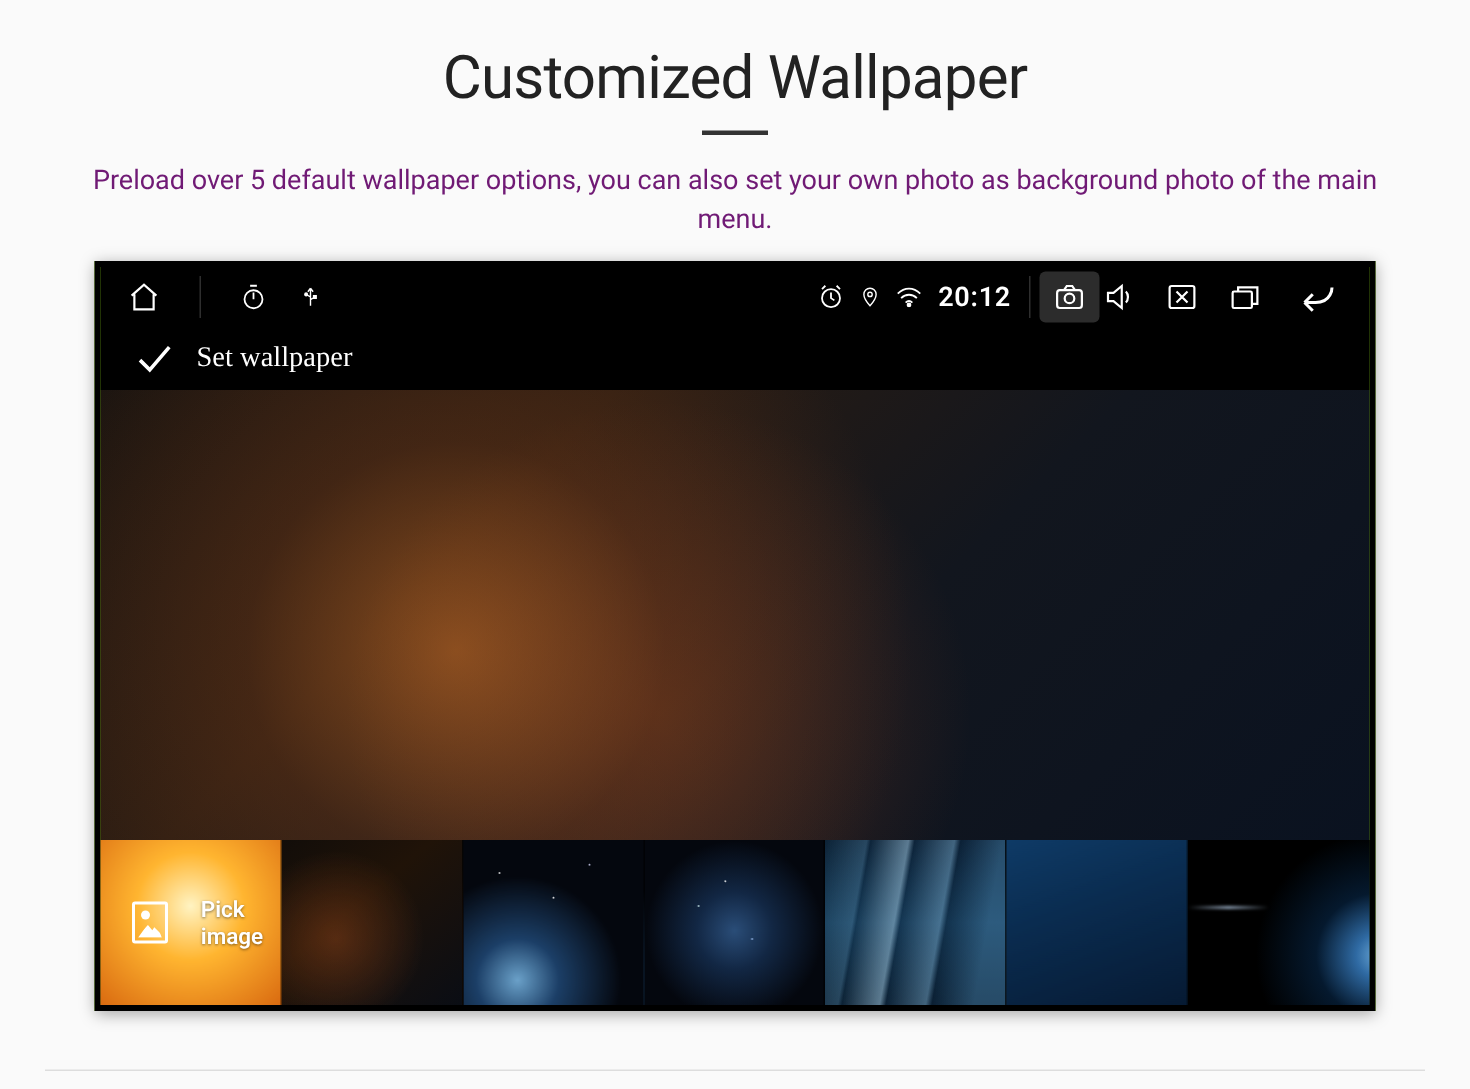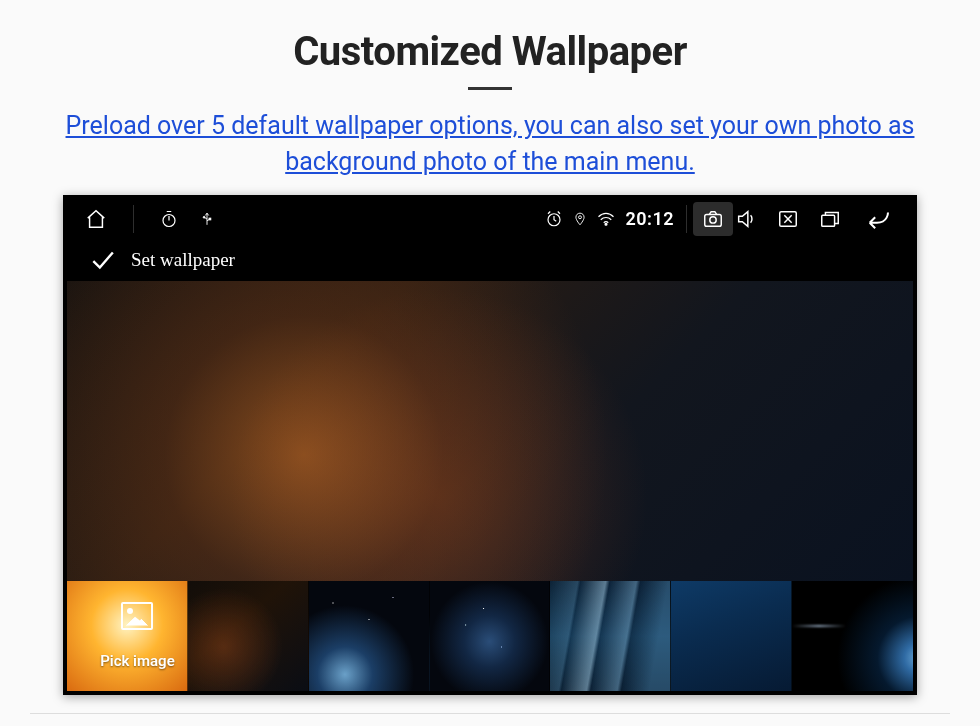--- a/index.html
+++ b/index.html
@@ -13,39 +13,38 @@
     position: relative;
   }
   .page {
     width: 980px;
     height: 726px;
     padding-top: 28px;
   }
   .heading {
     text-align: center;
     font-size: 40px;
-    font-weight: 700;
+    font-weight: 400;
     color: #222;
     letter-spacing: -0.5px;
   }
   .heading-underline {
     width: 44px;
     height: 3px;
     background: #333;
     margin: 12px auto 18px;
   }
   .subheading {
     text-align: center;
-    font-size: 25px;
-    color: #1d4ed8;
+    font-size: 18px;
+    color: #701a75;
     font-weight: 400;
     line-height: 1.45;
     max-width: 880px;
     margin: 0 auto 14px;
-    text-decoration: underline;
   }
   .device-frame {
     width: 854px;
     height: 500px;
     margin: 12px auto;
     background: #84cc16;
     position: relative;
     box-shadow: 0 2px 10px rgba(0,0,0,0.35);
     border: 4px solid #000;
   }
@@ -116,21 +115,21 @@
     width: calc(100%/7);
     height: 100%;
     border-right: 1px solid rgba(0,0,0,0.6);
     position: relative;
     overflow: hidden;
   }
   .thumb:last-child { border-right: none; }
   .thumb-pick {
     background: radial-gradient(circle at 50% 40%, #fff3c2 0%, #ffb530 40%, #d96a10 100%);
     display: flex;
-    flex-direction: column;
+    flex-direction: row;
     align-items: center;
     justify-content: center;
     gap: 22px;
     padding-left: 21px;
   }
   .thumb-pick .pic-icon { width: 32px; height: 28px; border: 2.2px solid #fff; border-radius: 2px; position: relative; background: rgba(255,255,255,0.02); }
   .thumb-pick .pic-icon::before { content:""; position:absolute; left:4px; top:4px; width:6px; height:6px; border-radius:50%; background:#fff; }
   .thumb-pick .pic-icon::after { content:""; position:absolute; left:2px; right:2px; bottom:2px; height:11px; background:linear-gradient(135deg, transparent 48%, #fff 50%) left/50% 100% no-repeat, linear-gradient(225deg, transparent 48%, #fff 50%) right/50% 100% no-repeat; clip-path: polygon(0 100%, 40% 20%, 60% 55%, 78% 15%, 100% 100%);}
   .thumb-pick .pick-label { color: #fff; font-size: 15px; font-weight: 600; text-shadow: 0 1px 2px rgba(0,0,0,0.5); }
   .thumb-dark-orange { background: radial-gradient(circle at 30% 60%, rgba(170,80,30,0.4), rgba(10,10,14,0) 55%), linear-gradient(140deg,#120d09,#201308 40%,#0a0d14 100%); }

